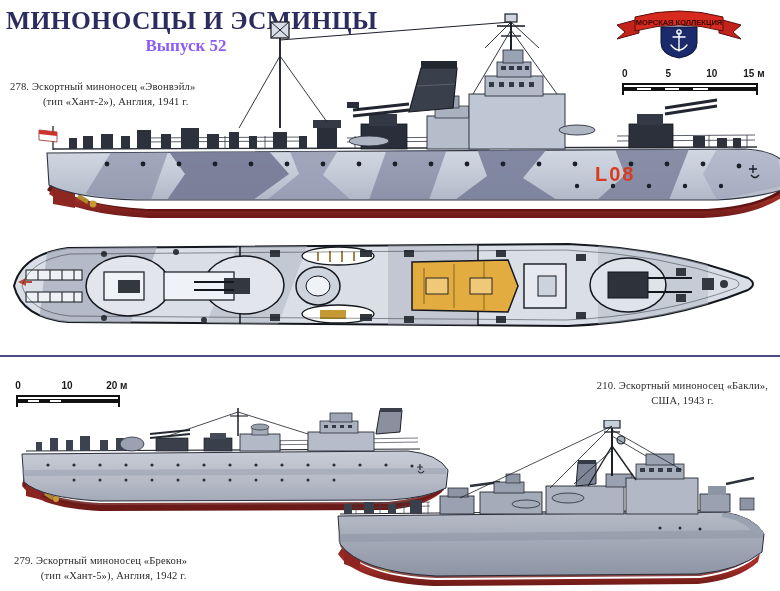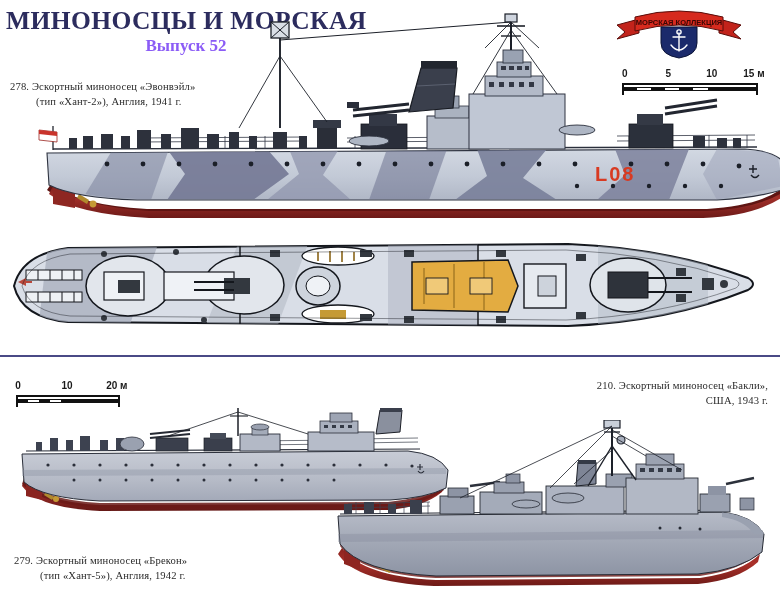--- a/index.html
+++ b/index.html
@@ -48,21 +48,21 @@
 
   .caption {
     position: absolute;
     font-family: Liberation Serif, serif;
     font-size: 10.6px;
     line-height: 14.5px;
     color: #2b2b2b;
     letter-spacing: 0.15px;
     white-space: nowrap;
   }
-  .caption .l2 { display: block; }
+  .caption .l2 { display: block; text-align: center; }
   #caption-278 { left: 10px; top: 80px; text-align: left; }
   #caption-278 .l2 { padding-left: 26px; }
   #caption-279 { left: 14px; top: 538px; text-align: left; margin-top: 16px; }
   #caption-279 .l2 { padding-left: 26px; }
   #caption-280 { right: 12px; top: 379px; text-align: right; }
 
   
   .emblem {
     position: absolute;
     left: 613px; top: 3px;
@@ -135,21 +135,21 @@
   #ship-278-profile { left: 17px; top: 8px; }
   #ship-278-plan   { left: 8px; top: 238px; }
   #ship-279-profile{ left: 8px; top: 408px; }
   #ship-280-profile{ left: 330px; top: 420px; }
 </style>
 </head>
 <body>
 
 <div class="page">
 
-  <div class="main-title">МИНОНОСЦЫ И МОРСКАЯ</div>
+  <div class="main-title">МИНОНОСЦЫ И ЭСМИНЦЫ</div>
   <div class="sub-title">Выпуск 52</div>
 
   <div class="emblem">
     <svg width="132" height="56" viewBox="0 0 132 56">
 
       <path d="M4 22 L26 16 L26 30 L4 36 L12 29 L4 22 Z" fill="#c2231b" stroke="#5a0d0a" stroke-width="1"></path>
       <path d="M128 22 L106 16 L106 30 L128 36 L120 29 L128 22 Z" fill="#c2231b" stroke="#5a0d0a" stroke-width="1"></path>
       <path d="M22 14 Q66 2 110 14 L110 28 Q66 16 22 28 Z" fill="#d62a1e" stroke="#5a0d0a" stroke-width="1"></path>
       <text x="66" y="22" font-family="Liberation Sans, sans-serif" font-size="7.5" font-weight="bold" fill="#3a0604" text-anchor="middle">МОРСКАЯ КОЛЛЕКЦИЯ</text>
 

